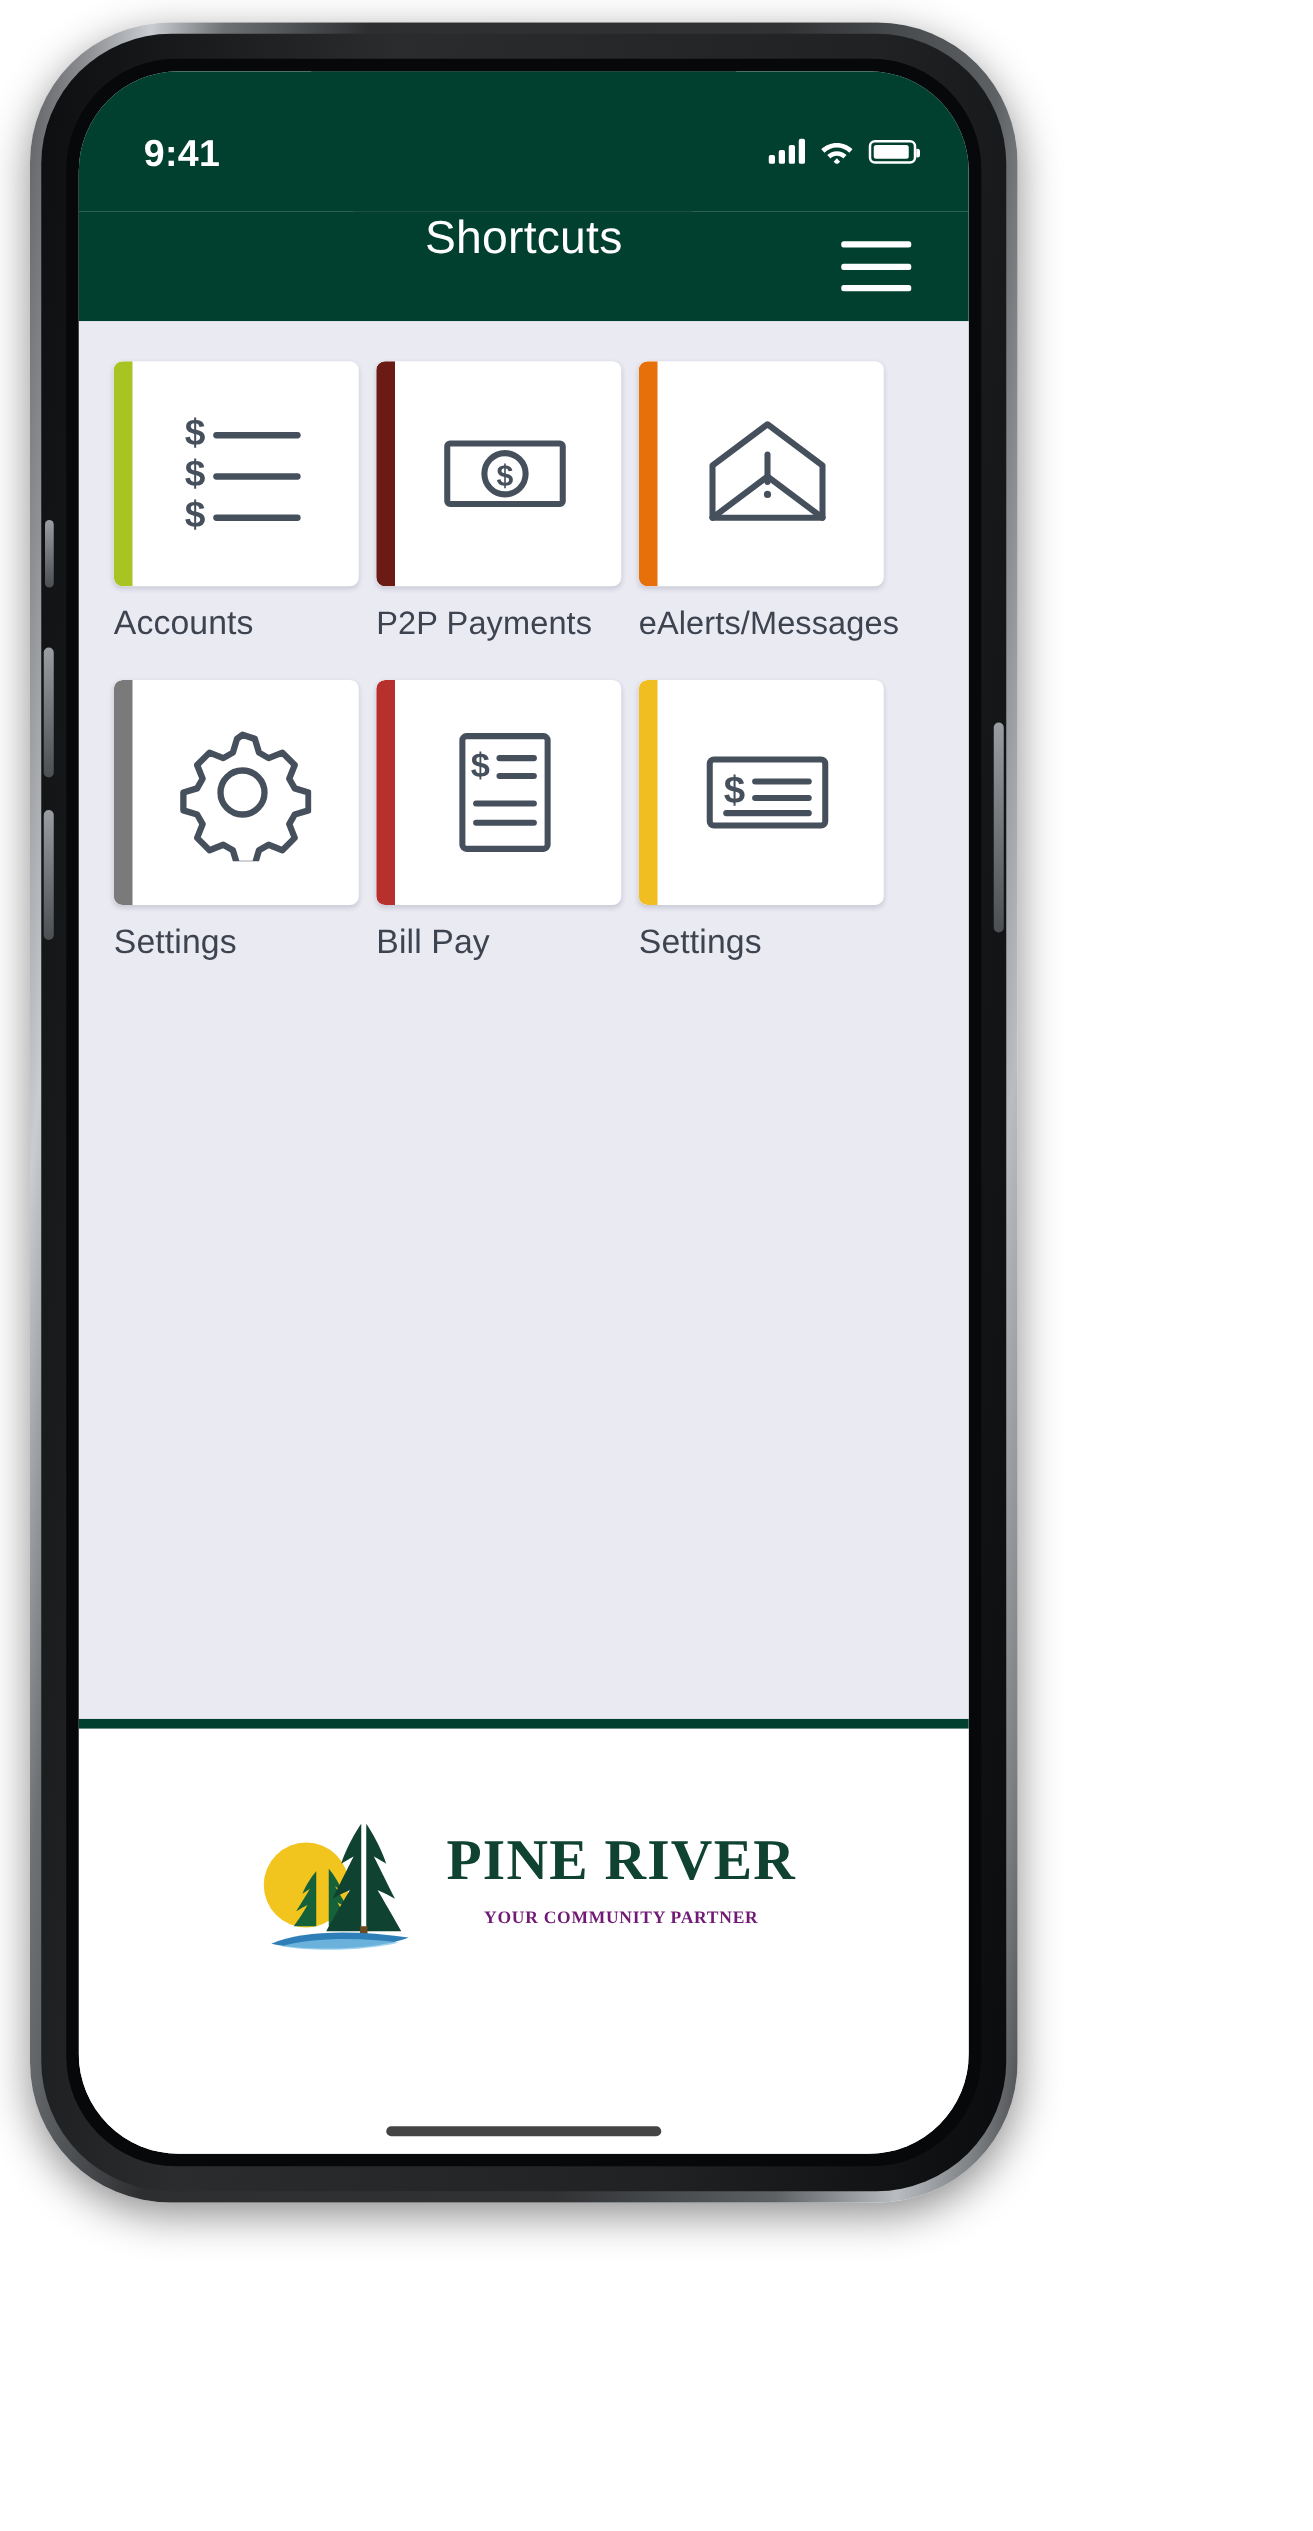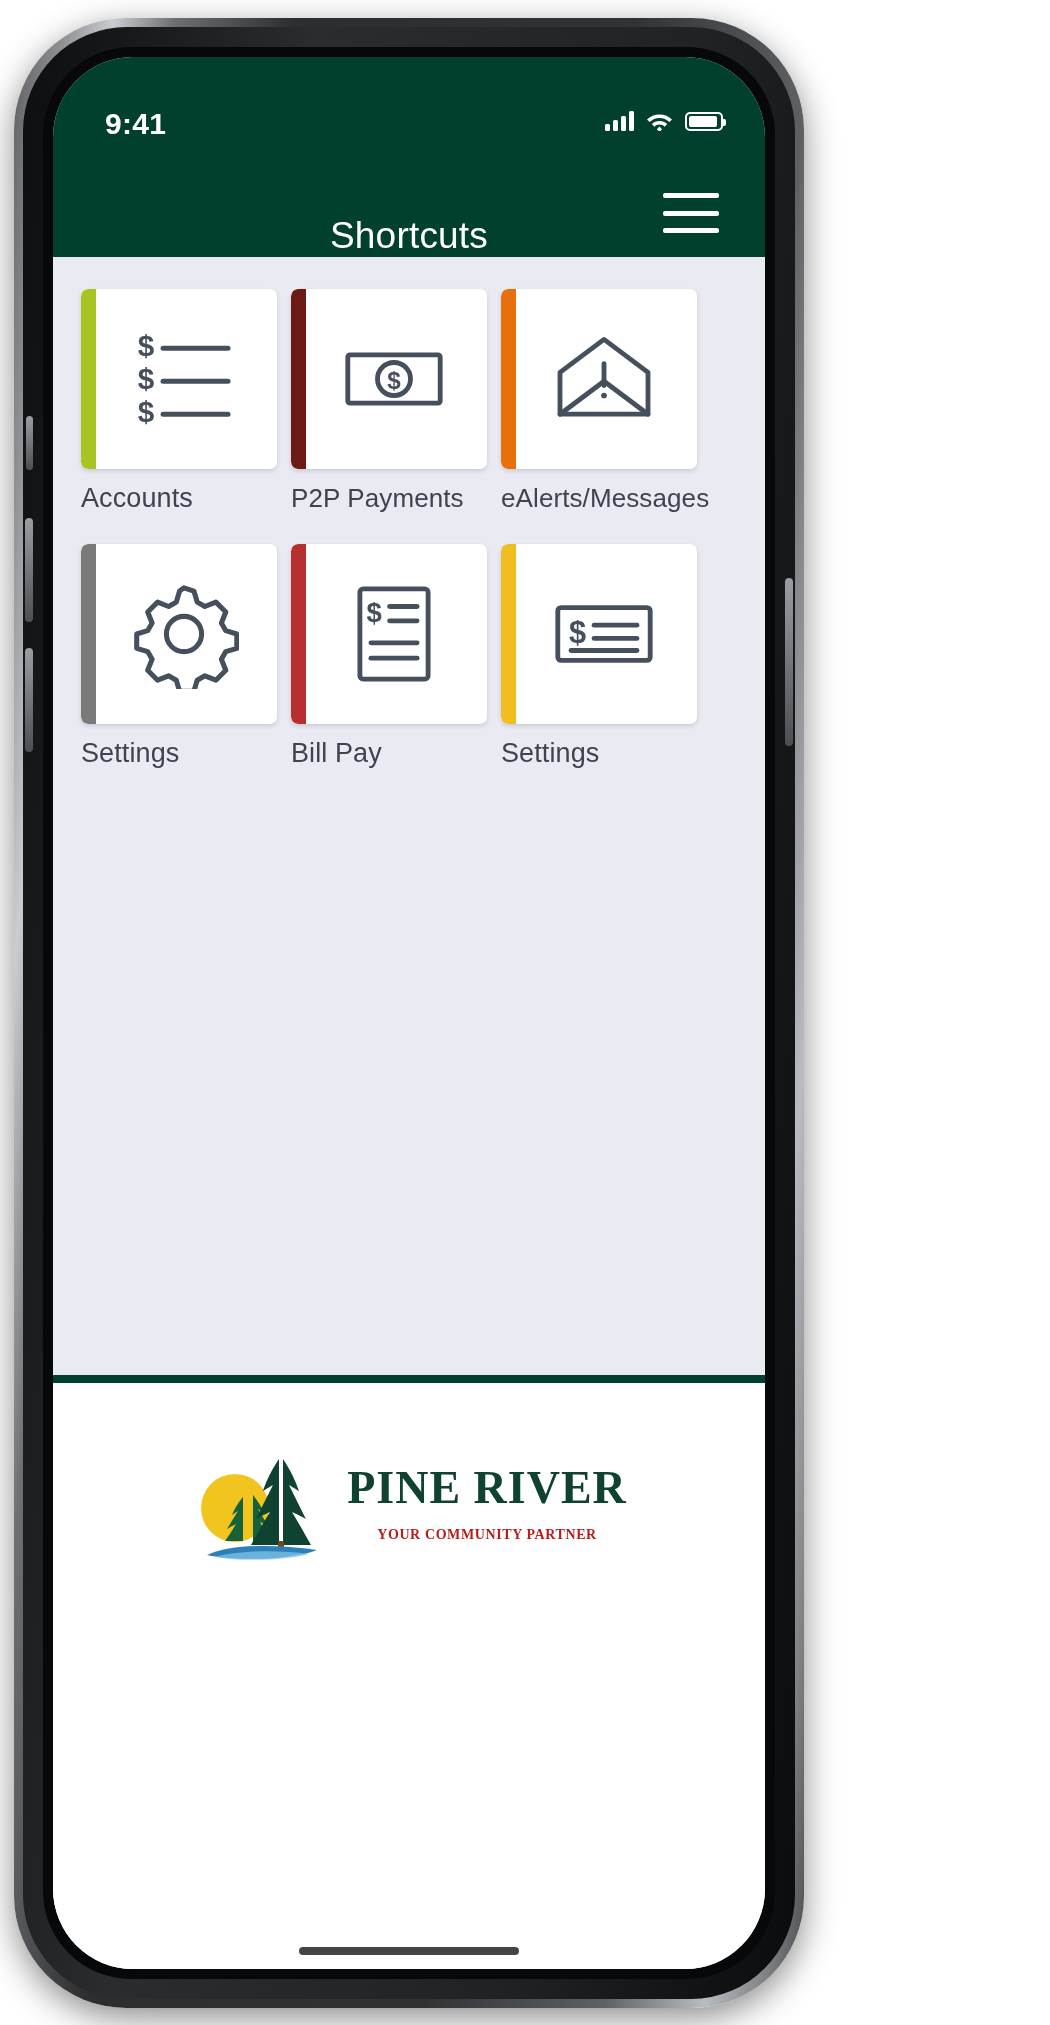--- a/index.html
+++ b/index.html
@@ -6,22 +6,22 @@
   html,body{
     width:1050px; height:2025px;
     background:#ffffff;
     font-family:"Liberation Sans", sans-serif;
     overflow:hidden;
   }
   #stage{ position:relative; width:1050px; height:2025px; background:#fff; }
 
   
   .phone-outer{
-    position:absolute; left:14px; top:18px;
-    width:790px; height:1990px;
+    position:absolute; left:24px; top:18px;
+    width:790px; height:1744px;
     border-radius:112px;
     background:linear-gradient(96deg,#5b5d60 0%,#8e9094 5%,#c9ccd0 10%,#6e7174 16%,
                #2c2e30 28%,#303234 62%,#5e6164 80%,#b9bcc0 90%,#7d8083 96%,#46484b 100%);
     box-shadow:0 10px 34px rgba(0,0,0,.45);
   }
   .phone-mid{
     position:absolute; left:9px; top:9px; right:9px; bottom:9px;
     border-radius:104px;
     background:linear-gradient(96deg,#0d0e0f,#2a2c2e 30%,#202224 70%,#0b0c0d);
   }
@@ -81,21 +81,21 @@
     position:relative; padding:2px;
   }
   .battery::after{
     content:""; position:absolute; right:-5px; top:5px; width:3px; height:7px;
     background:#fff; border-radius:0 2px 2px 0;
   }
   .battery span{ display:block; height:100%; width:94%; background:#fff; border-radius:2px; }
 
   
   .navbar{
-    height:88px; background:#01402F; display:flex; align-items:flex-end;
+    height:88px; background:#01402F; display:flex; align-items:flex-start;
     justify-content:center; position:relative;
   }
   .nav-title{ color:#fff; font-size:37px; font-weight:400; letter-spacing:.2px; }
   .hamburger{
     position:absolute; right:46px; top:50%; transform:translateY(-50%);
     width:56px; height:40px; display:flex; flex-direction:column; justify-content:space-between;
     cursor:pointer;
   }
   .hamburger span{ display:block; height:5px; background:#fff; border-radius:2px; }
 
@@ -133,21 +133,21 @@
   .logo-name{
     font-family:"Liberation Serif", serif; font-size:46px; font-weight:700;
     color:#0F4230; letter-spacing:1px; line-height:1;
   }
   .logo-sub{
     font-family:"Liberation Serif", serif; font-size:27px; font-weight:700;
     color:#0F4230; letter-spacing:7px; line-height:1.5;
   }
   .logo-tag{
     font-family:"Liberation Serif", serif; font-size:14px; font-weight:700;
-    color:#b91c1c; letter-spacing:.6px; margin-top:4px;
+    color:#701a75; letter-spacing:.6px; margin-top:4px;
   }
   .home-indicator{
     position:absolute; left:50%; transform:translateX(-50%); bottom:14px;
     width:220px; height:8px; border-radius:4px; background:#1b1b1b; opacity:.82;
   }
 </style>
 </head>
 <body>
 
 <div id="stage">

